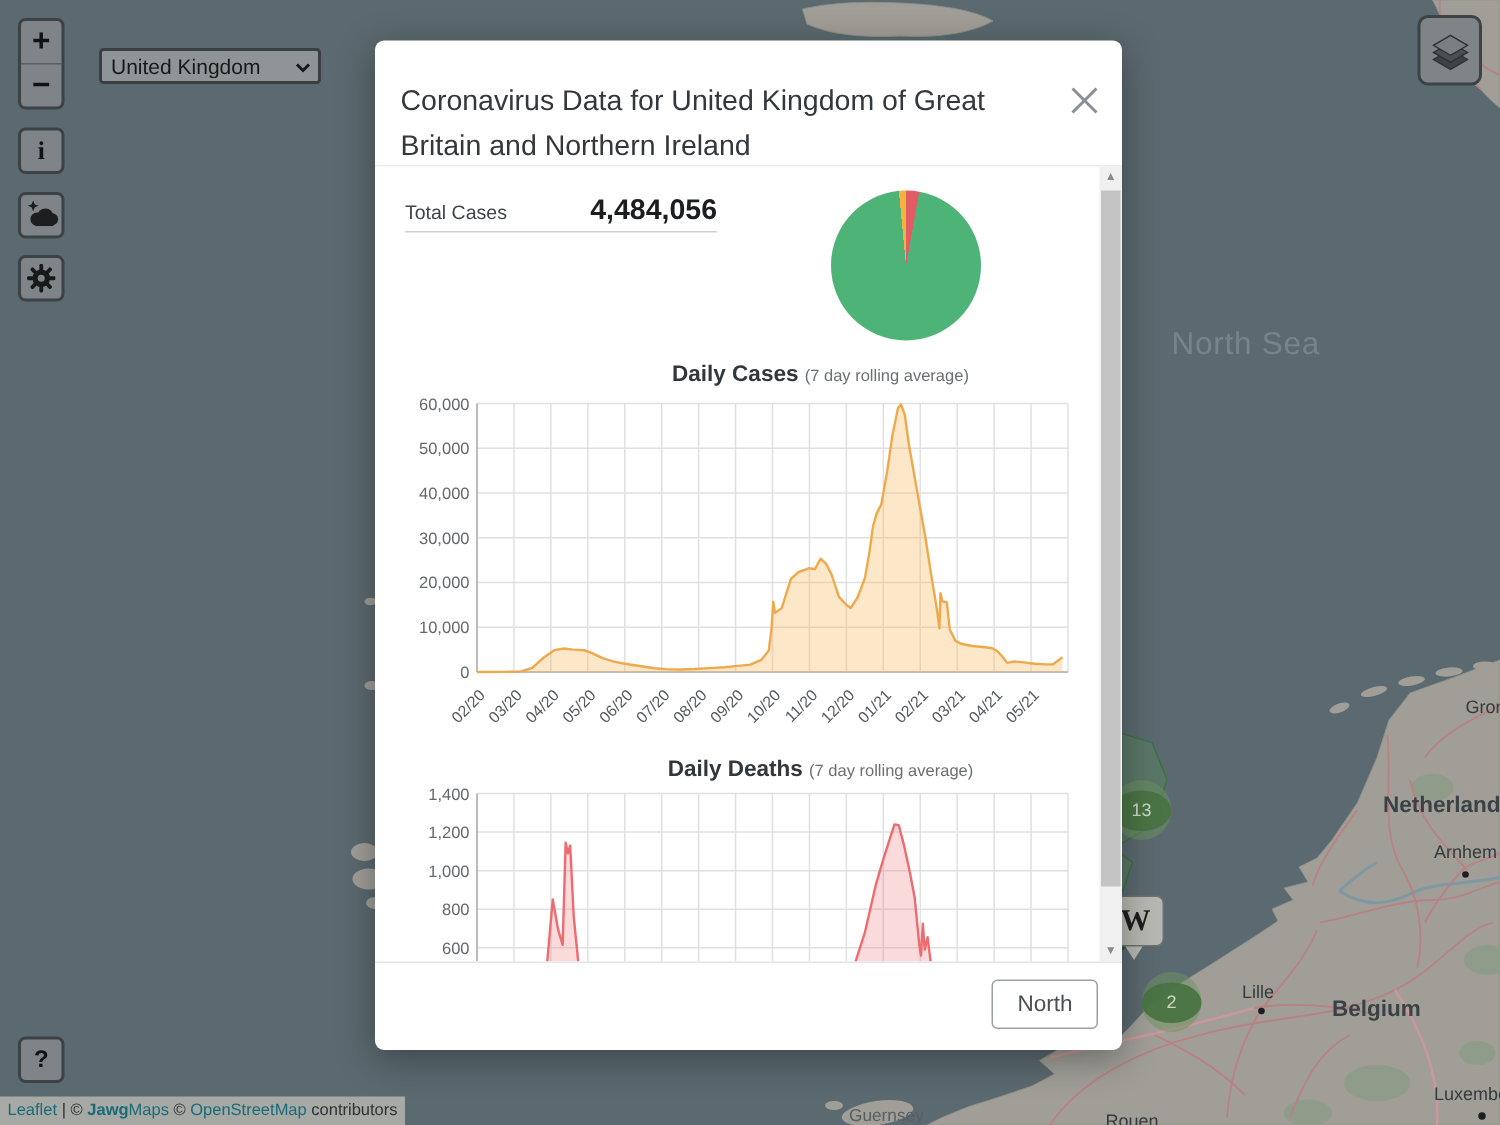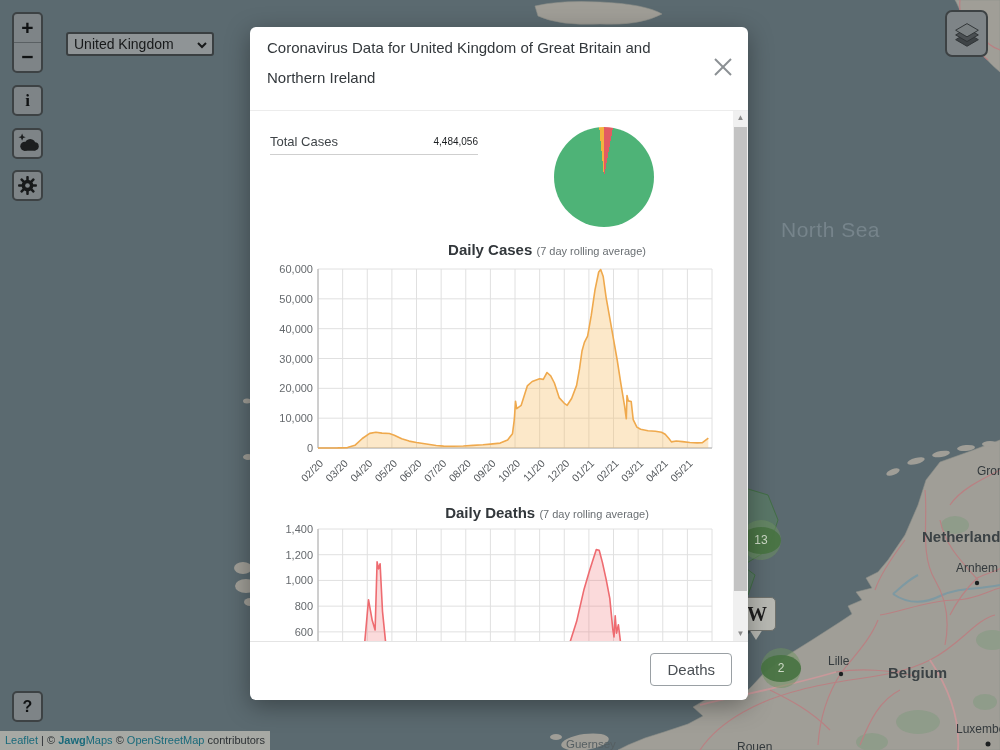--- a/index.html
+++ b/index.html
@@ -44,30 +44,30 @@
     border-radius:50%;transform:rotate(-28deg);}
   
   #attribution{position:absolute;left:0;bottom:0;height:19px;background:#a7a9a4;color:#2d3134;
     font-size:11px;line-height:19px;padding:0 5px;white-space:nowrap;}
   #attribution a{color:#196a7b;text-decoration:none;cursor:pointer;}
   #attribution .b{font-weight:bold;}
   
   #modal{position:absolute;left:250px;top:27px;width:498px;height:673px;background:#fff;
     border-radius:6px;box-shadow:0 6px 24px rgba(0,0,0,.35);}
   #modal-header{position:relative;height:83px;border-bottom:1px solid #ececec;}
-  #modal-title{position:absolute;left:17px;top:6px;width:430px;font-size:15px;line-height:30px;
+  #modal-title{position:absolute;left:17px;top:26px;width:430px;font-size:19px;line-height:30px;
     color:#33383c;}
   #modal-x{position:absolute;right:12px;top:27px;width:26px;height:26px;cursor:pointer;
     display:flex;align-items:center;justify-content:center;}
   #modal-body{position:relative;height:530px;overflow:hidden;}
   
   #stats{position:absolute;left:20px;top:18px;width:208px;}
   .stat-row{display:flex;justify-content:space-between;align-items:center;height:24px;gap:19px;}
   .stat-row .lb{font-size:13px;color:#3f4448;}
-  .stat-row .vl{font-size:10px;font-weight:normal;}
+  .stat-row .vl{font-size:19px;font-weight:bold;}
   #stats .divider{height:1px;background:#cfcfcf;margin:1px 0;}
   
   #pie{position:absolute;left:304px;top:16px;width:100px;height:100px;border-radius:50%;}
   
   .chart-title{position:absolute;width:100%;text-align:center;font-size:15px;font-weight:bold;
     color:#32373b;padding-left:48px;}
   .chart-title .sub{font-size:11px;font-weight:normal;color:#6a6f73;}
   #cases-title{top:130px;}
   #deaths-title{top:393px;}
   #cases-svg{position:absolute;left:10px;top:148px;}
@@ -354,16 +354,16 @@
         </svg>
 
       <div id="mscroll">
         <div class="arrow" style="top:0;">▲</div>
         <div class="thumb"></div>
         <div class="arrow" style="bottom:0;">▼</div>
       </div>
     </div>
 
     <div id="modal-footer">
-      <button id="close-btn">Deaths</button>
+      <button id="close-btn">North</button>
     </div>
   </div>
 </div>
 
 </body></html>

